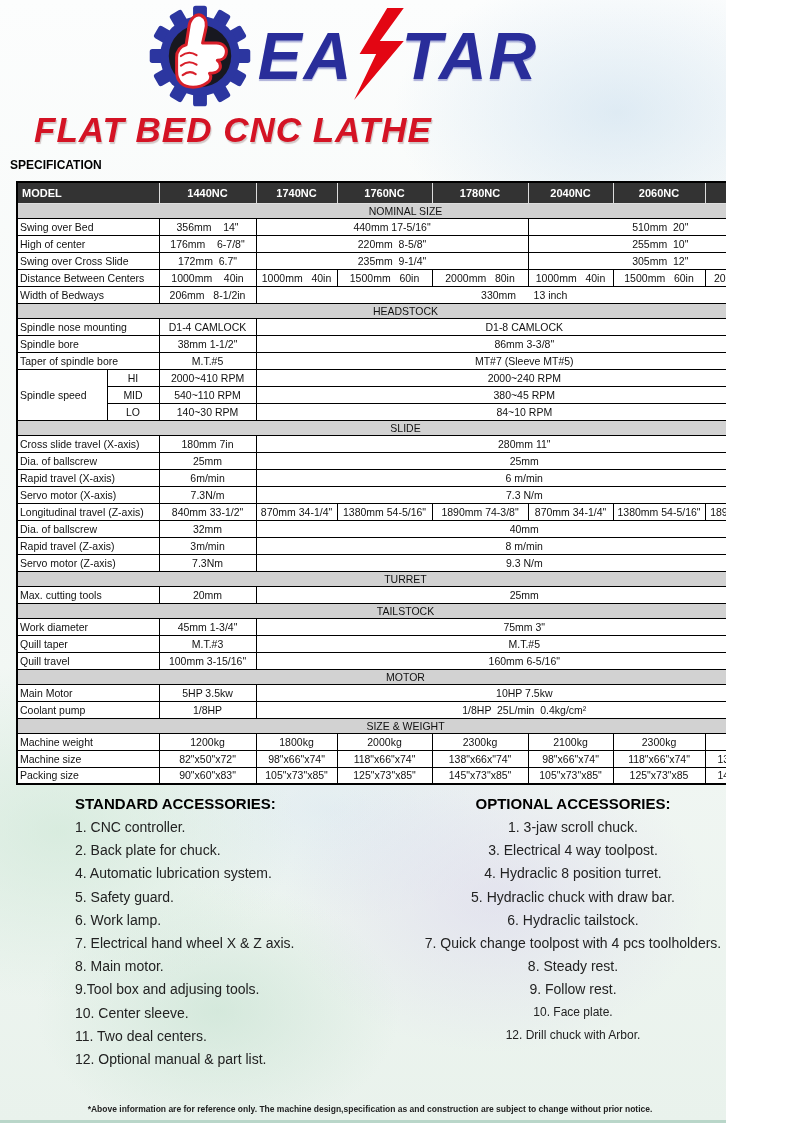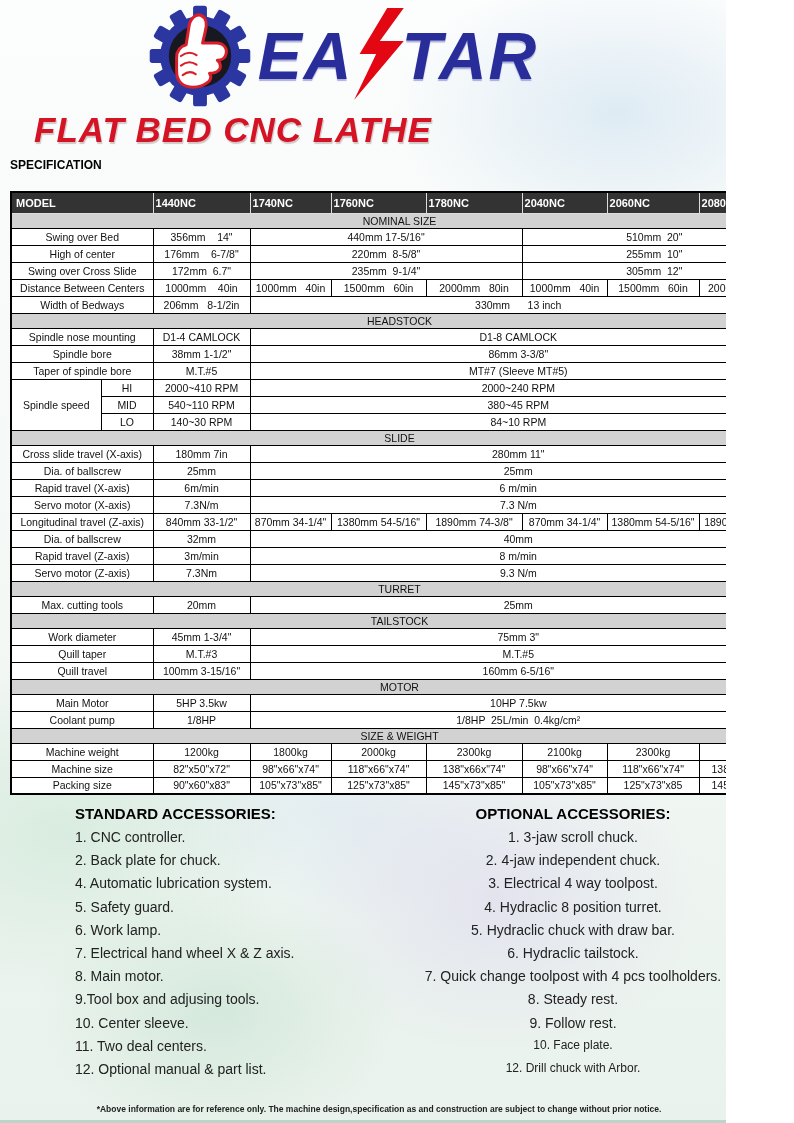--- a/index.html
+++ b/index.html
@@ -30,55 +30,55 @@
     line-height:1;
   }
   .bolt-wrap { width:58px; height:92px; margin:0 -6px 0 -4px; position:relative; top:-2px; }
   .tagline {
     margin:2px 10px 0 34px;
     font-size:35px; font-weight:bold; font-style:italic;
     color:#d41324; letter-spacing:1px;
     text-shadow:1px 2px 1px rgba(90,40,40,.25);
     white-space:nowrap;
   }
-  .spec-label { margin:8px 0 19px 10px; font-weight:bold; font-size:12px; color:#000; }
+  .spec-label { margin:8px 0 9px 10px; font-weight:bold; font-size:12px; color:#000; }
   
   table.spec {
     border-collapse:collapse; table-layout:fixed;
-    margin-left:10px; width:776px;
+    margin-left:16px; width:776px;
     border:2px solid #000;
     background:#fff;
     font-size:10.5px;
   }
   table.spec th, table.spec td { border:1px solid #000; padding:0 2px; overflow:hidden; }
   table.spec thead th {
     background:#333; color:#fff; font-weight:bold; font-size:11px;
-    height:21px; border:1px solid #ddd; border-top-color:#000; text-align:left;
+    height:21px; border:1px solid #ddd; border-top-color:#000; text-align:center;
   }
   table.spec thead th:first-child { text-align:left; padding-left:4px; border-left-color:#000; }
   table.spec thead th:last-child { border-right-color:#000; }
   tr.section-row td {
     background:#d2d2d2; height:15px; text-align:center; padding-left:3px;
     font-size:10.5px; color:#111;
   }
   tr.data-row td { height:17px; }
-  td.lbl { text-align:center; padding-left:3px; white-space:nowrap; }
+  td.lbl { text-align:left; padding-left:3px; white-space:nowrap; }
   td.sub { text-align:center; }
   td.val { text-align:center; white-space:pre; }
   
   .accessories { display:flex; margin:10px 0 0 75px; }
   .acc-col-left { width:345px; flex:0 0 auto; }
   .acc-col-right { flex:1 1 auto;text-align:center; }
   .acc-title { font-size:15px; font-weight:bold; margin:0 0 8px 0; color:#000; }
   .acc-list { list-style:none; margin:0; padding:0; }
   .acc-list li { font-size:14px; color:#222; margin:0 0 8.5px 0; line-height:1.05; }
   .acc-list li.small { font-size:12px; margin-bottom:11px; }
   
   .footer-note {
-    position:absolute; left:16px; bottom:9px; width:100%;
+    position:absolute; left:7px; bottom:9px; width:100%;
     text-align:center; font-size:8.5px; font-weight:bold; color:#222;
   }
   .bottom-band { position:absolute; left:0; bottom:0; width:100%; height:3px; background:#b9d6c9; }
 </style>
 </head>
 <body>
 
 <div class="page">
 
   <div class="logo-row">
@@ -353,21 +353,20 @@
           <li>9.Tool box and adjusing tools.</li>
           <li>10. Center sleeve.</li>
           <li>11. Two deal centers.</li>
           <li>12. Optional manual &amp; part list.</li>
         </ul>
     </div>
     <div class="acc-col-right">
       <div class="acc-title">OPTIONAL ACCESSORIES:</div>
       <ul class="acc-list" id="opt-list">
           <li>1. 3-jaw scroll chuck.</li>
-          <li>2. 4-jaw independent chuck.</li>
           <li>3. Electrical 4 way toolpost.</li>
           <li>4. Hydraclic 8 position turret.</li>
           <li>5. Hydraclic chuck with draw bar.</li>
           <li>6. Hydraclic tailstock.</li>
           <li>7. Quick change toolpost with 4 pcs toolholders.</li>
           <li>8. Steady rest.</li>
           <li>9. Follow rest.</li>
           <li class="small">10. Face plate.</li>
           <li class="small">12. Drill chuck with Arbor.</li>
         </ul>

